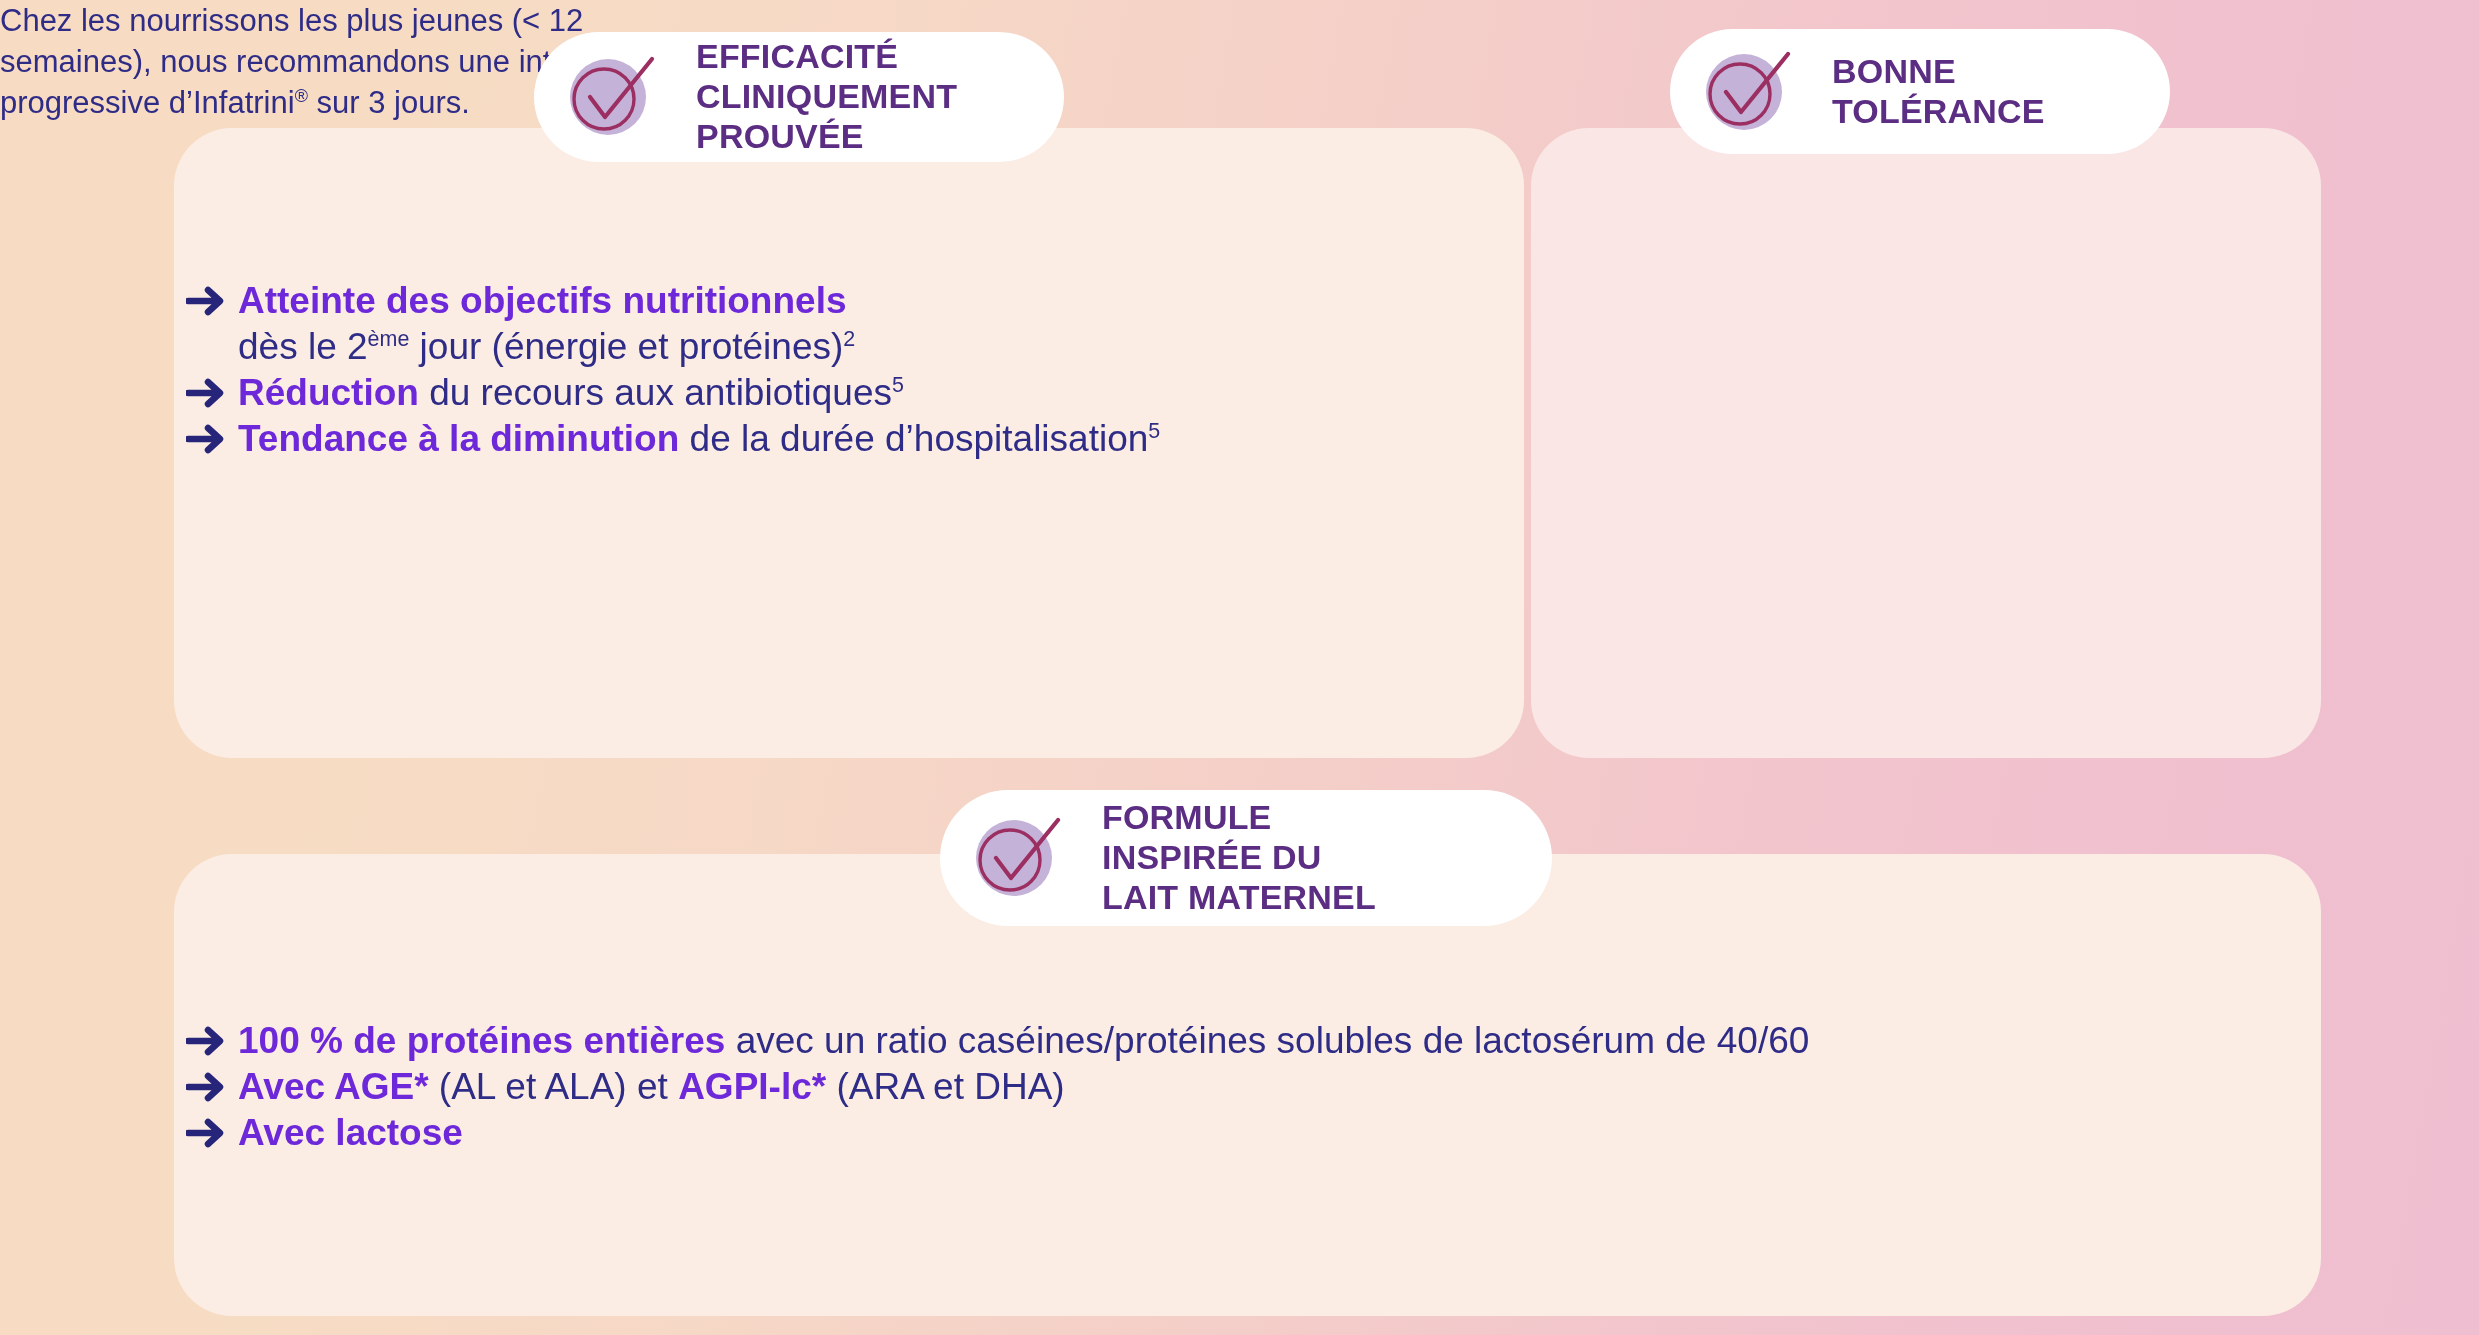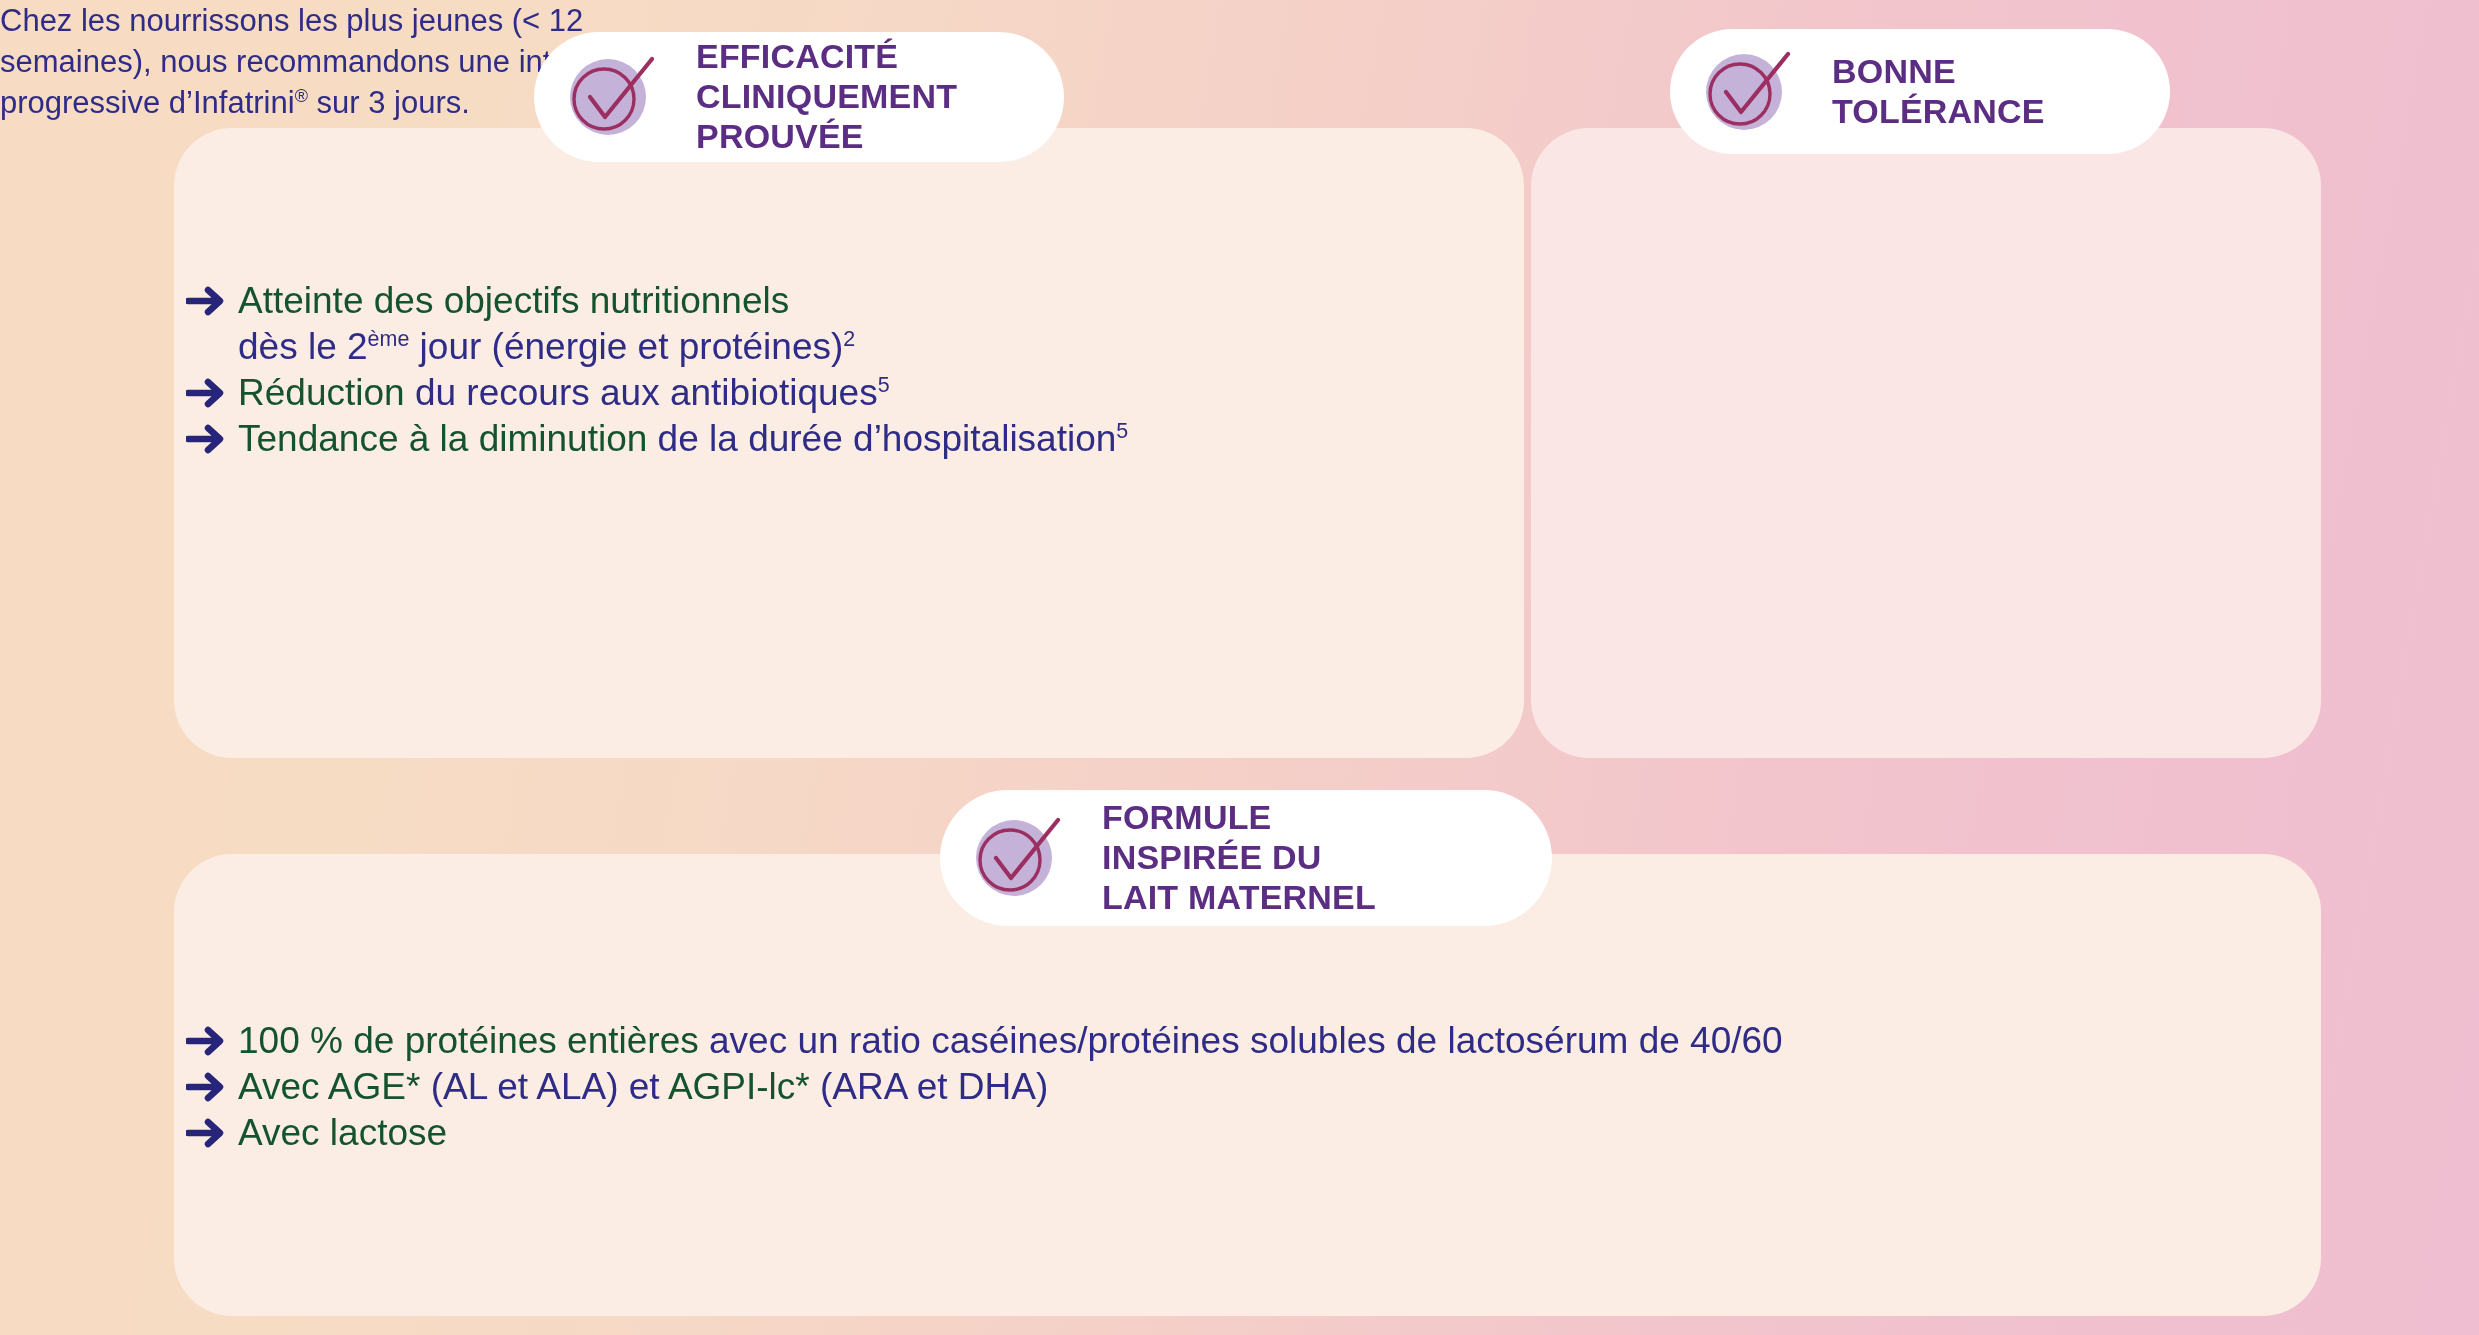--- a/index.html
+++ b/index.html
@@ -59,21 +59,21 @@
     font-weight:700;
     width:52px;
   }
   .arrow svg{display:block;}
   .txt{
     color:#2E2C86;
     font-size:37px;
     line-height:1.24;
     font-family:"Liberation Sans","DejaVu Sans",sans-serif;
   }
-  .txt b{color:#14532d;font-weight:400;}
+  .txt b{color:#6d28d9;font-weight:700;}
   .txt sup{font-size:.58em;vertical-align:super;line-height:0;}
 
   .note{
     color:#2E2C86;
     font-size:31px;
     line-height:1.33;
     font-family:"Liberation Sans","DejaVu Sans",sans-serif;
   }
   .note sup{font-size:.58em;vertical-align:super;line-height:0;}
 

